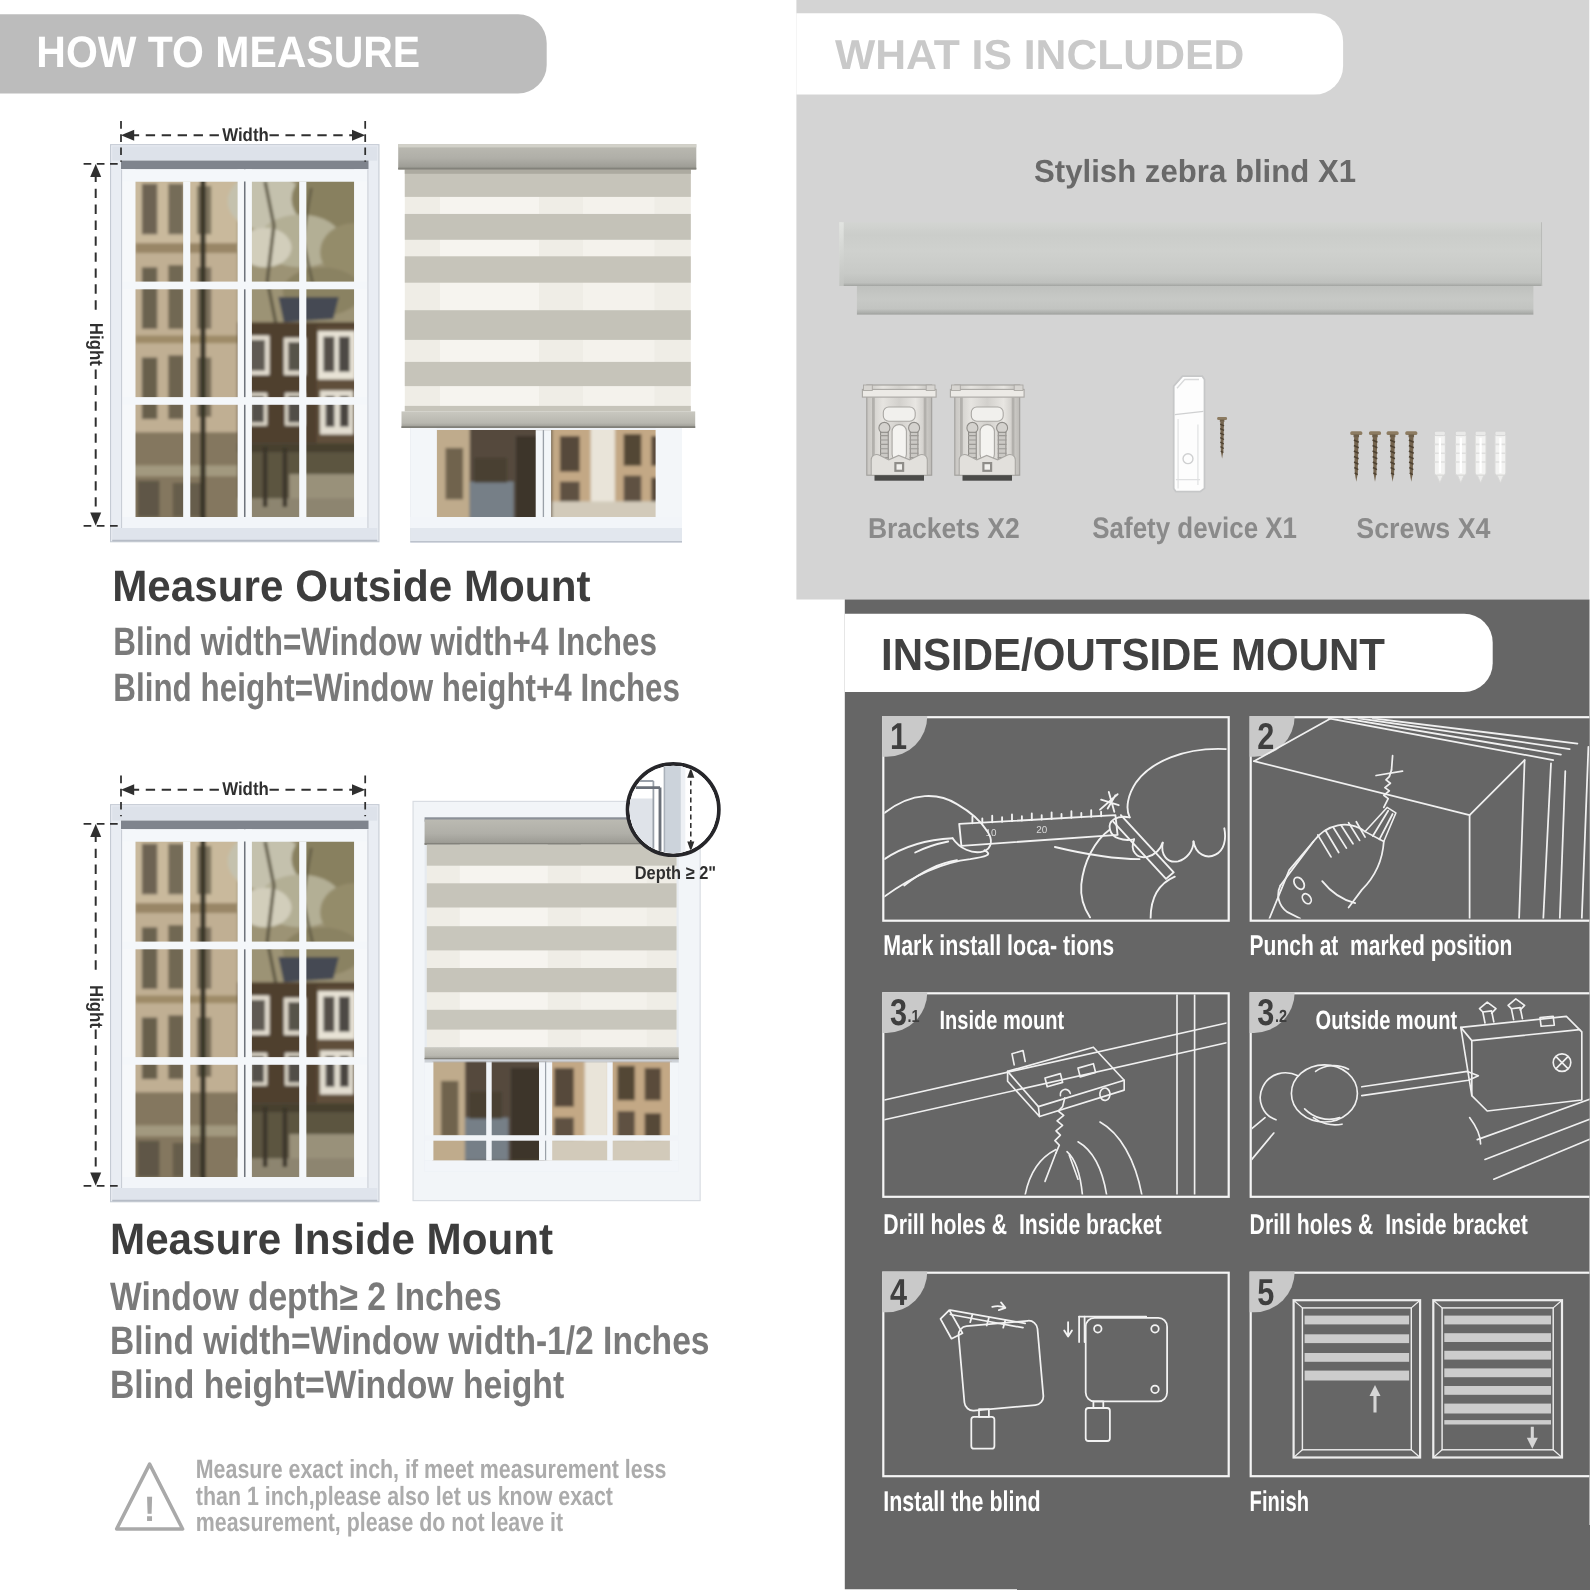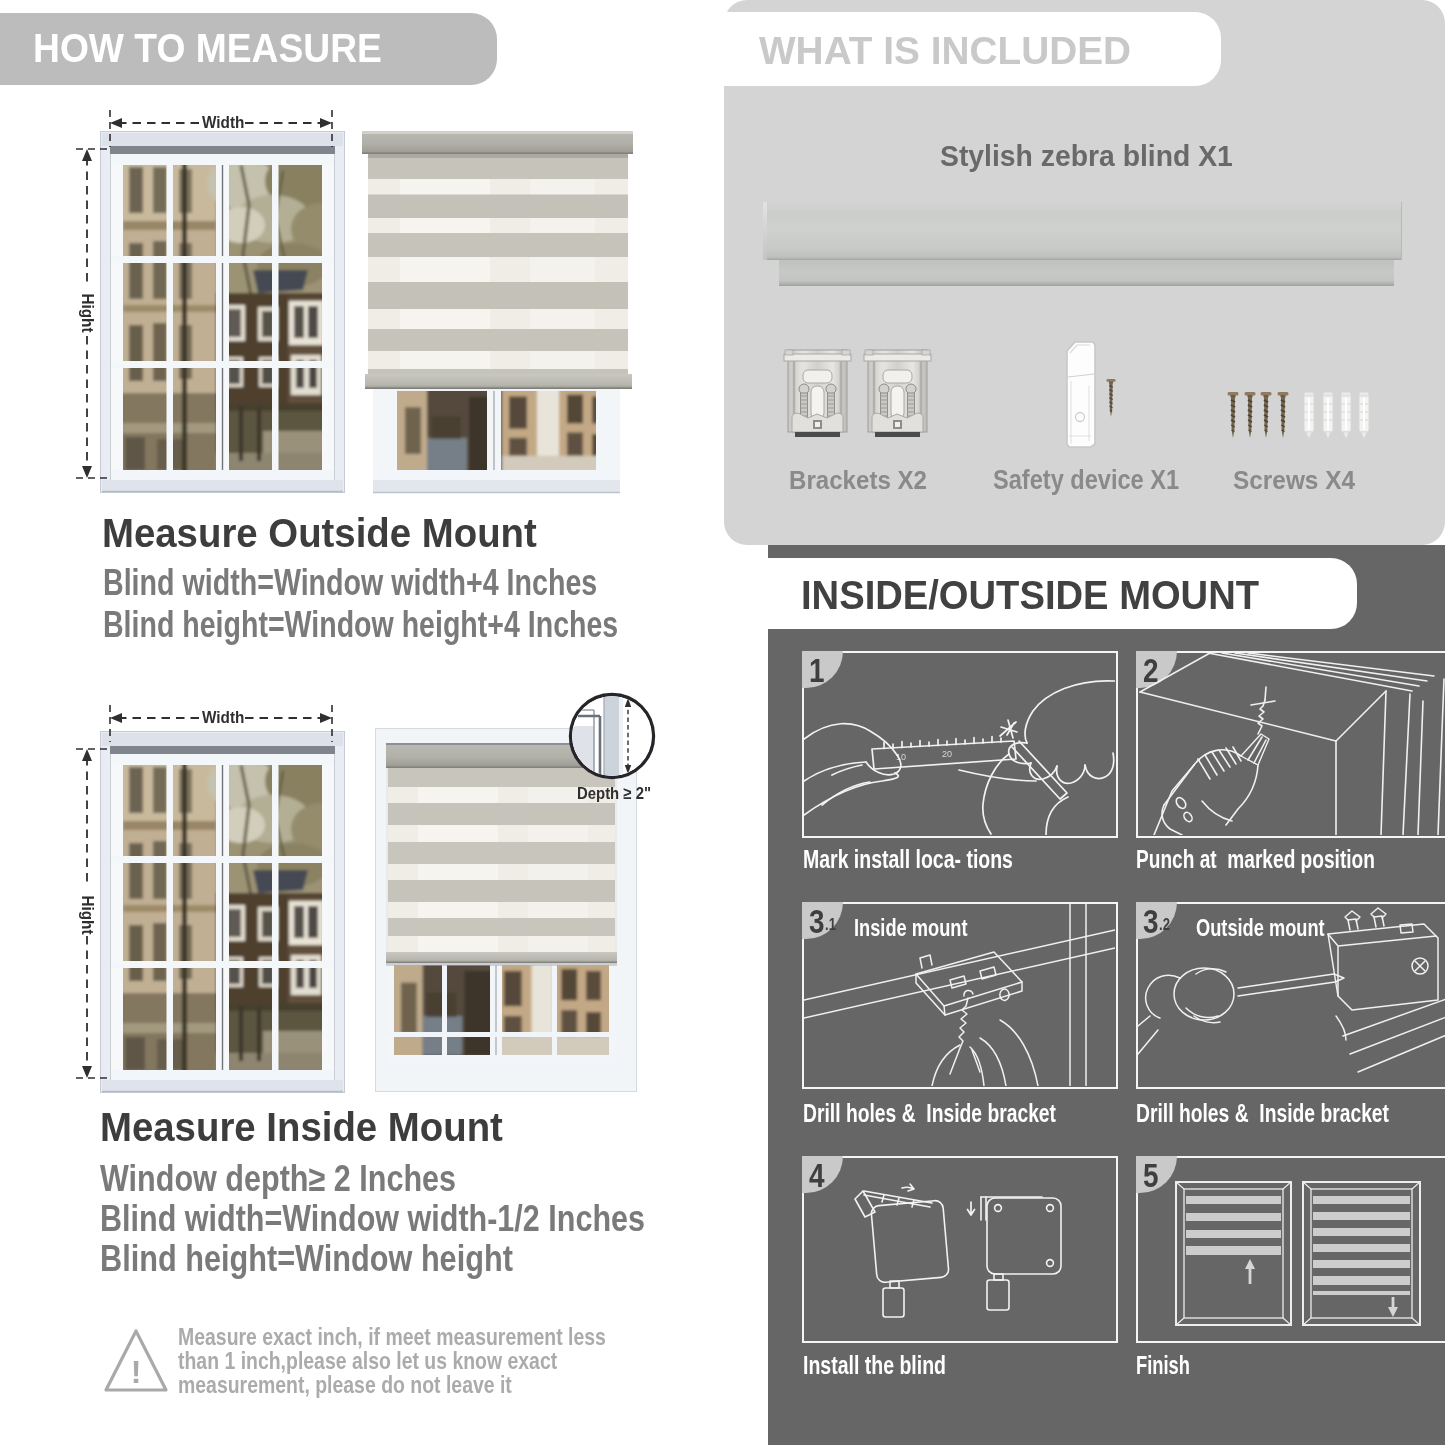--- a/index.html
+++ b/index.html
@@ -3,21 +3,21 @@
 <meta charset="utf-8">
 <style>
   html,body{margin:0;padding:0;}
   body{width:1445px;height:1445px;position:relative;background:#ffffff;
        font-family:"Liberation Sans", sans-serif;overflow:hidden;}
   .abs{position:absolute;}
   .t{position:absolute;font-weight:bold;transform-origin:left top;white-space:pre;}
   
   #hdr-left{left:0;top:13px;width:497px;height:72px;background:#bcbcbc;border-radius:0 26px 26px 0;}
   
-  #rt{left:724px;top:0;width:721px;height:545px;background:#d4d4d4;border-radius:23px;}
+  #rt{left:724px;top:0;width:721px;height:545px;background:#d4d4d4;}
   #hdr-rt{position:absolute;left:0;top:12px;width:497px;height:74px;background:#ffffff;border-radius:0 26px 26px 0;}
   
   #bar-main{position:absolute;left:39px;top:202px;width:639px;height:58px;
     background:linear-gradient(180deg,#d3d5d2 0%,#cbcdca 20%,#cfd1ce 45%,#c8cac7 80%,#bec0bd 95%,#a2a4a1 100%);
     box-shadow:inset 2px 0 0 #dddfdc, inset -1px 0 0 #b8bab7;}
   #bar-main:after{content:"";position:absolute;left:0;top:0;width:4px;height:100%;background:linear-gradient(180deg,#e2e4e1,#c2c4c1);}
   #bar-sub{position:absolute;left:55px;top:260px;width:615px;height:26px;
     background:linear-gradient(180deg,#bfc1be 0%,#c7c9c6 45%,#c2c4c1 80%,#abadaa 94%,#9ea09d 100%);}
   
   #rb{left:768px;top:545px;width:721px;height:900px;background:#666666;}

